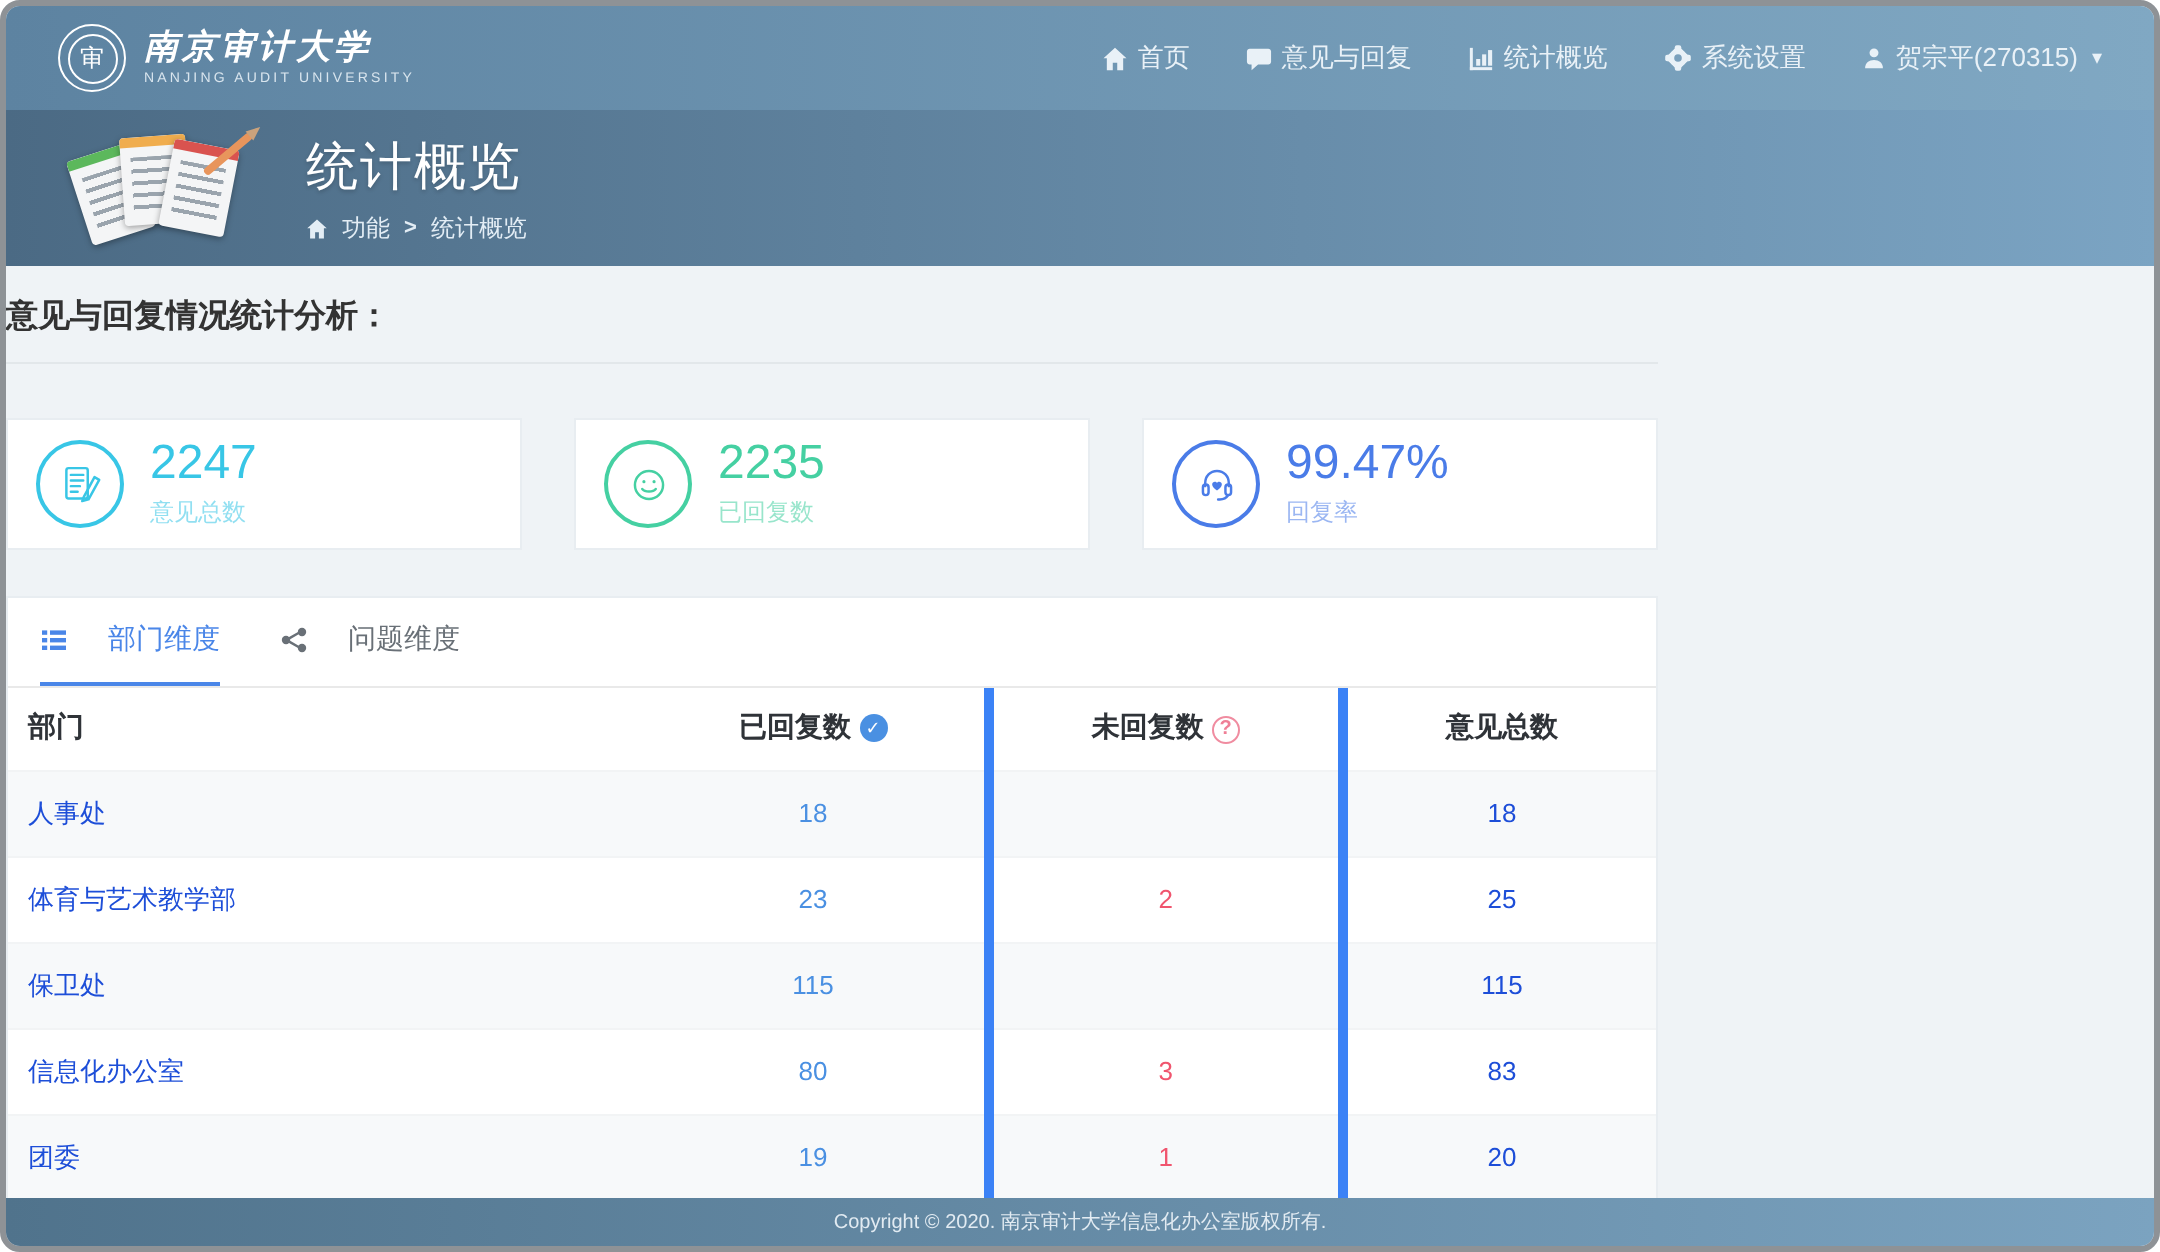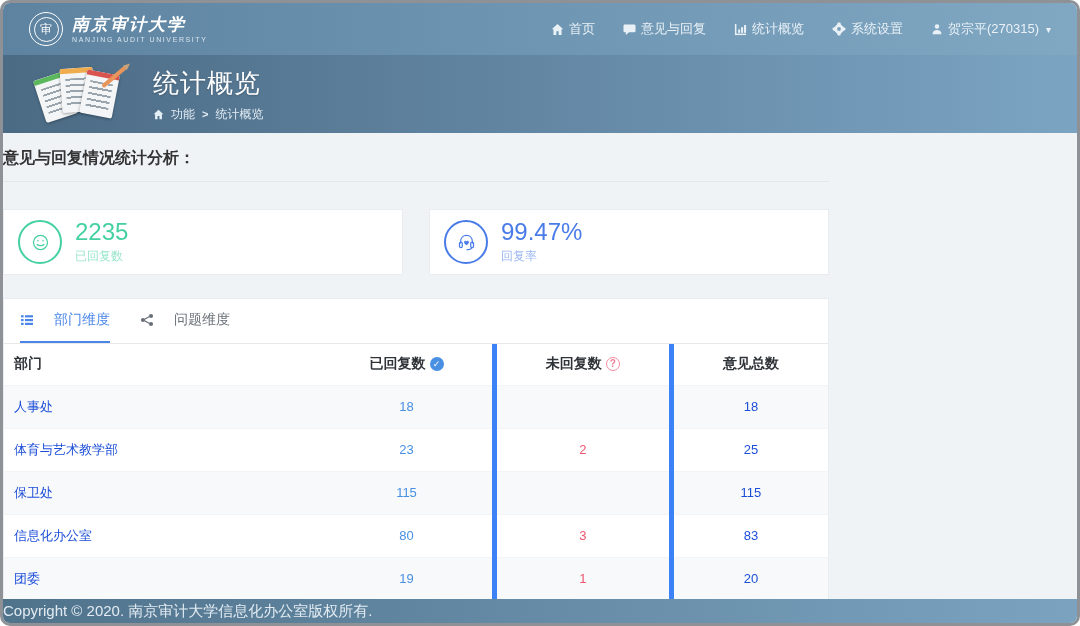--- a/index.html
+++ b/index.html
@@ -85,21 +85,21 @@
   .val-unreplied{ color:#f0556e; }
   .check-circle{ display:inline-block; width:14px; height:14px; border-radius:50%;
       background:#4a90e2; color:#fff; font-size:9px; line-height:14px; text-align:center;
       vertical-align:1px; margin-left:4px; }
   .question-circle{ display:inline-block; width:14px; height:14px; border-radius:50%;
       border:1px solid #f08ca0; color:#ef7f96; font-size:10px; font-weight:bold;
       line-height:12px; text-align:center; vertical-align:1px; margin-left:4px; }
 
   
   .footer{ height:24px; flex:0 0 24px; background:linear-gradient(90deg,#50738c,#7ba3c0);
-           color:#e2ebf2; font-size:15px; display:flex; align-items:center; }
+           color:#e2ebf2; font-size:10px; display:flex; align-items:center; justify-content:center; }
 </style>
 </head>
 <body>
 
 <div class="frame">
 
   <div class="navbar">
     <div class="brand">
       <span class="seal">
         <span class="seal-inner">审</span>
@@ -190,20 +190,33 @@
       </div>
     </div>
   </div>
 
   <div class="content">
     <div class="container">
       <div class="section-heading">意见与回复情况统计分析：</div>
       <div class="divider"></div>
 
       <div class="stats-row">
+        <div class="stat-card" style="--accent: #38c6e6;">
+          <span class="stat-icon">
+            <svg width="27" height="27" viewBox="0 0 48 48" fill="none" stroke="currentColor" stroke-width="2.2" stroke-linecap="round" stroke-linejoin="round">
+              <rect x="11" y="9" width="19" height="27" rx="2"></rect>
+                <path d="M15 15h11M15 20h11M15 25h8M15 30h6"></path>
+              <path d="M26.5 34.5 36 17l4.2 2.4-9.5 17.4-5.6 1.5z"></path>
+            </svg>
+          </span>
+          <span>
+            <div class="stat-value">2247</div>
+            <div class="stat-label">意见总数</div>
+          </span>
+        </div>
         <div class="stat-card" style="--accent: #45d0a2;">
           <span class="stat-icon">
             <svg width="27" height="27" viewBox="0 0 48 48" fill="none" stroke="currentColor" stroke-width="2.2" stroke-linecap="round">
               <circle cx="24" cy="24" r="12.5"></circle>
               <circle cx="19.5" cy="21" r="1.4" fill="currentColor" stroke="none"></circle>
               <circle cx="28.5" cy="21" r="1.4" fill="currentColor" stroke="none"></circle>
               <path d="M18 27.5c2.2 3 9.8 3 12 0"></path>
             </svg>
           </span>
           <span>

